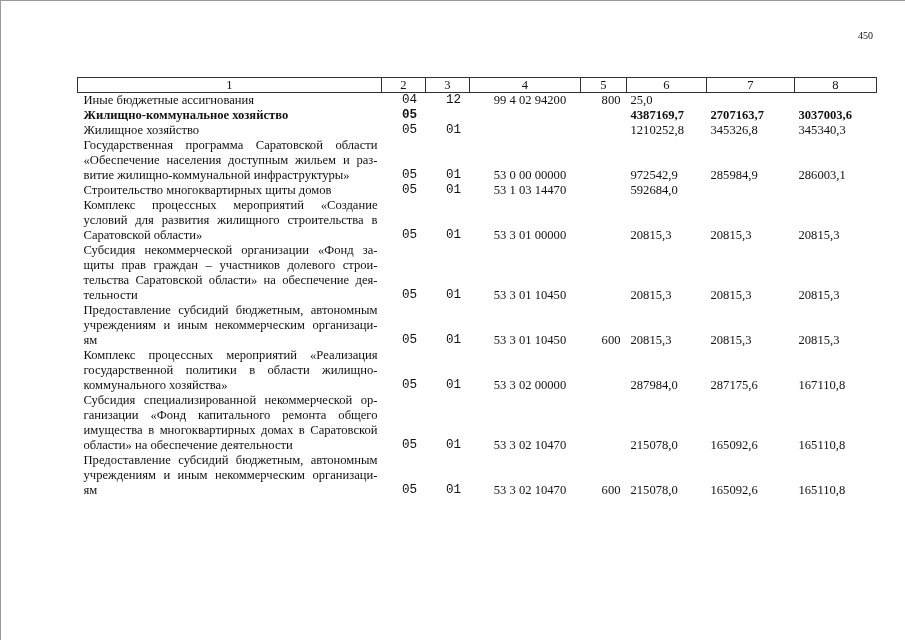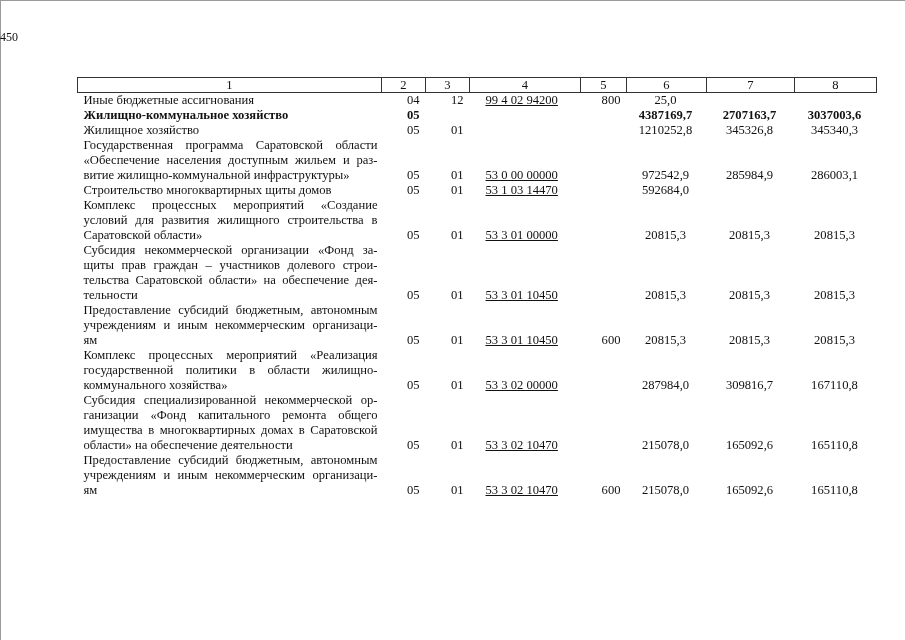--- a/index.html
+++ b/index.html
@@ -4,46 +4,46 @@
 <style>
   html, body { margin:0; padding:0; }
   body {
     width:905px; height:640px; background:#ffffff; position:relative; overflow:hidden;
     font-family: "DejaVu Serif", "Liberation Serif", serif;
     color:#111;
   }
   .page-edge-top { position:absolute; left:0; top:0; width:905px; height:1px; background:#9a9a9a; }
   .page-edge-left { position:absolute; left:0; top:0; width:1px; height:640px; background:#9a9a9a; }
   .page-number {
-    position:absolute; left:0; width:873px; top:30px; text-align:left;
-    font-family: "Liberation Serif", serif; font-size:12px;
+    position:absolute; left:0; width:873px; top:30px; text-align:right;
+    font-family: "Liberation Serif", serif; font-size:10px;
   }
   table.budget {
     position:absolute; left:77px; top:77px; width:799px;
     border-collapse:collapse; table-layout:fixed;
     font-family: "Liberation Serif", serif; font-size:12.6px; line-height:15px;
   }
   table.budget col.c1 { width:304px; }
   table.budget col.c2 { width:44px; }
   table.budget col.c3 { width:44px; }
   table.budget col.c4 { width:111px; }
   table.budget col.c5 { width:46px; }
   table.budget col.c6 { width:80px; }
   table.budget col.c7 { width:88px; }
   table.budget col.c8 { width:82px; }
   thead th {
     border:1px solid #333; font-weight:normal; text-align:center;
     padding:0; height:14px; line-height:14px;
   }
   tbody td { padding:0 6px 0 4px; vertical-align:bottom; white-space:nowrap; }
   tbody td.name { text-align:justify; white-space:normal; padding:0 4px 0 6px;margin-top:44px; }
-  tbody td.sec, tbody td.sub { text-align:right; padding-left:18px; }
-  tbody td.code { text-align:left; padding-left:16px;text-decoration:underline; }
+  tbody td.sec, tbody td.sub { text-align:center; padding-left:18px;font-family:Liberation Mono, monospace; }
+  tbody td.code { text-align:center; padding-left:16px; }
   tbody td.kind { text-align:right; padding-right:6px; }
-  tbody td.num { text-align:center; padding-right:6px; }
+  tbody td.num { text-align:left; padding-right:6px; }
   tbody tr.bold td { font-weight:bold; }
   .line { display:block; text-align:justify; text-align-last:justify; }
   .line.last { text-align-last:left; }
 </style>
 </head>
 <body>
 
 <div class="page-edge-top"></div>
 <div class="page-edge-left"></div>
 
@@ -182,21 +182,21 @@
         <td class="name">
           <span class="line">Комплекс процессных мероприятий «Реализация</span>
           <span class="line">государственной политики в области жилищно-</span>
           <span class="line last">коммунального хозяйства»</span>
         </td>
         <td class="sec">05</td>
         <td class="sub">01</td>
         <td class="code">53 3 02 00000</td>
         <td class="kind"></td>
         <td class="num">287984,0</td>
-        <td class="num">309816,7</td>
+        <td class="num">287175,6</td>
         <td class="num">167110,8</td>
       </tr>
       <tr>
         <td class="name">
           <span class="line">Субсидия специализированной некоммерческой ор-</span>
           <span class="line">ганизации «Фонд капитального ремонта общего</span>
           <span class="line">имущества в многоквартирных домах в Саратовской</span>
           <span class="line last">области» на обеспечение деятельности</span>
         </td>
         <td class="sec">05</td>

